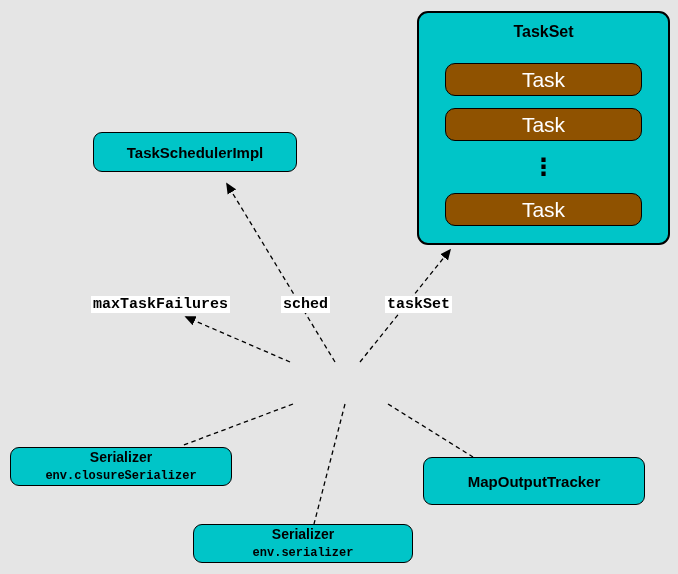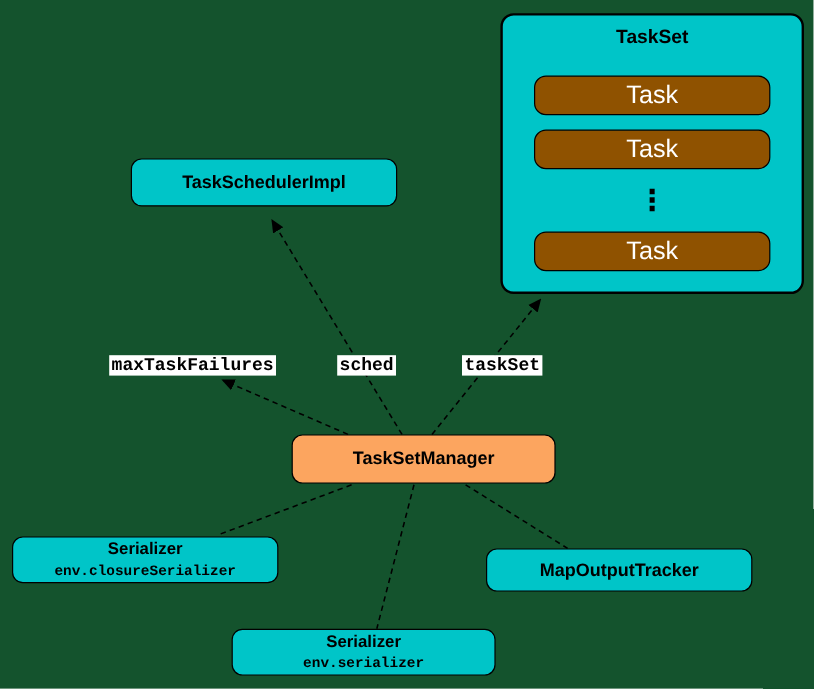--- a/index.html
+++ b/index.html
@@ -8,21 +8,21 @@
     --orange: #fca55f;
     --border: #000000;
     --white_text: #ffffff;
   }
   * { box-sizing: border-box; }
   html, body { margin: 0; padding: 0; background: #ffffff; }
   .canvas {
     position: relative;
     width: 678px;
     height: 574px;
-    background: #14532d;
+    background: #e5e5e5;
     font-family: "Liberation Sans", "DejaVu Sans", sans-serif;
     overflow: hidden;
     text-decoration: underline;
   }
   svg.edges {
     position: absolute;
     left: 0; top: 0;
     width: 678px; height: 574px;
   }
   .edge {
@@ -139,39 +139,36 @@
     </div>
     <div class="task second">
       <span>Task</span>
     </div>
     <div class="vellipsis">⋮</div>
     <div class="task">
       <span>Task</span>
     </div>
   </div>
 
-  <div class="node" style="left:109px; top:132px; width:222px; height:40px;">
+  <div class="node" style="left:93px; top:132px; width:204px; height:40px;">
     <div class="node-title">TaskSchedulerImpl</div>
   </div>
 
-  <div class="node orange" style="left:243px; top:362px; width:220px; height:41px;">
-    <div class="node-title">TaskSetManager</div>
-  </div>
 
   <div class="node" style="left:10px; top:447px; width:222px; height:39px;">
     <div class="node-title" style="font-size:14px; line-height:15px;">Serializer</div>
     <div class="node-subtitle">env.closureSerializer</div>
   </div>
 
   <div class="node" style="left:193px; top:524px; width:220px; height:39px;">
     <div class="node-title" style="font-size:14px; line-height:15px;">Serializer</div>
     <div class="node-subtitle">env.serializer</div>
   </div>
 
-  <div class="node" style="left:405px; top:457px; width:222px; height:36px;">
+  <div class="node" style="left:423px; top:457px; width:222px; height:48px;">
     <div class="node-title">MapOutputTracker</div>
   </div>
 
   <div class="edge-label" style="left:91px; top:296px;">maxTaskFailures</div>
   <div class="edge-label" style="left:281px; top:296px;text-align:right;">sched</div>
   <div class="edge-label" style="left:385px; top:296px;">taskSet</div>
 
 </div>
 
 </body></html>

